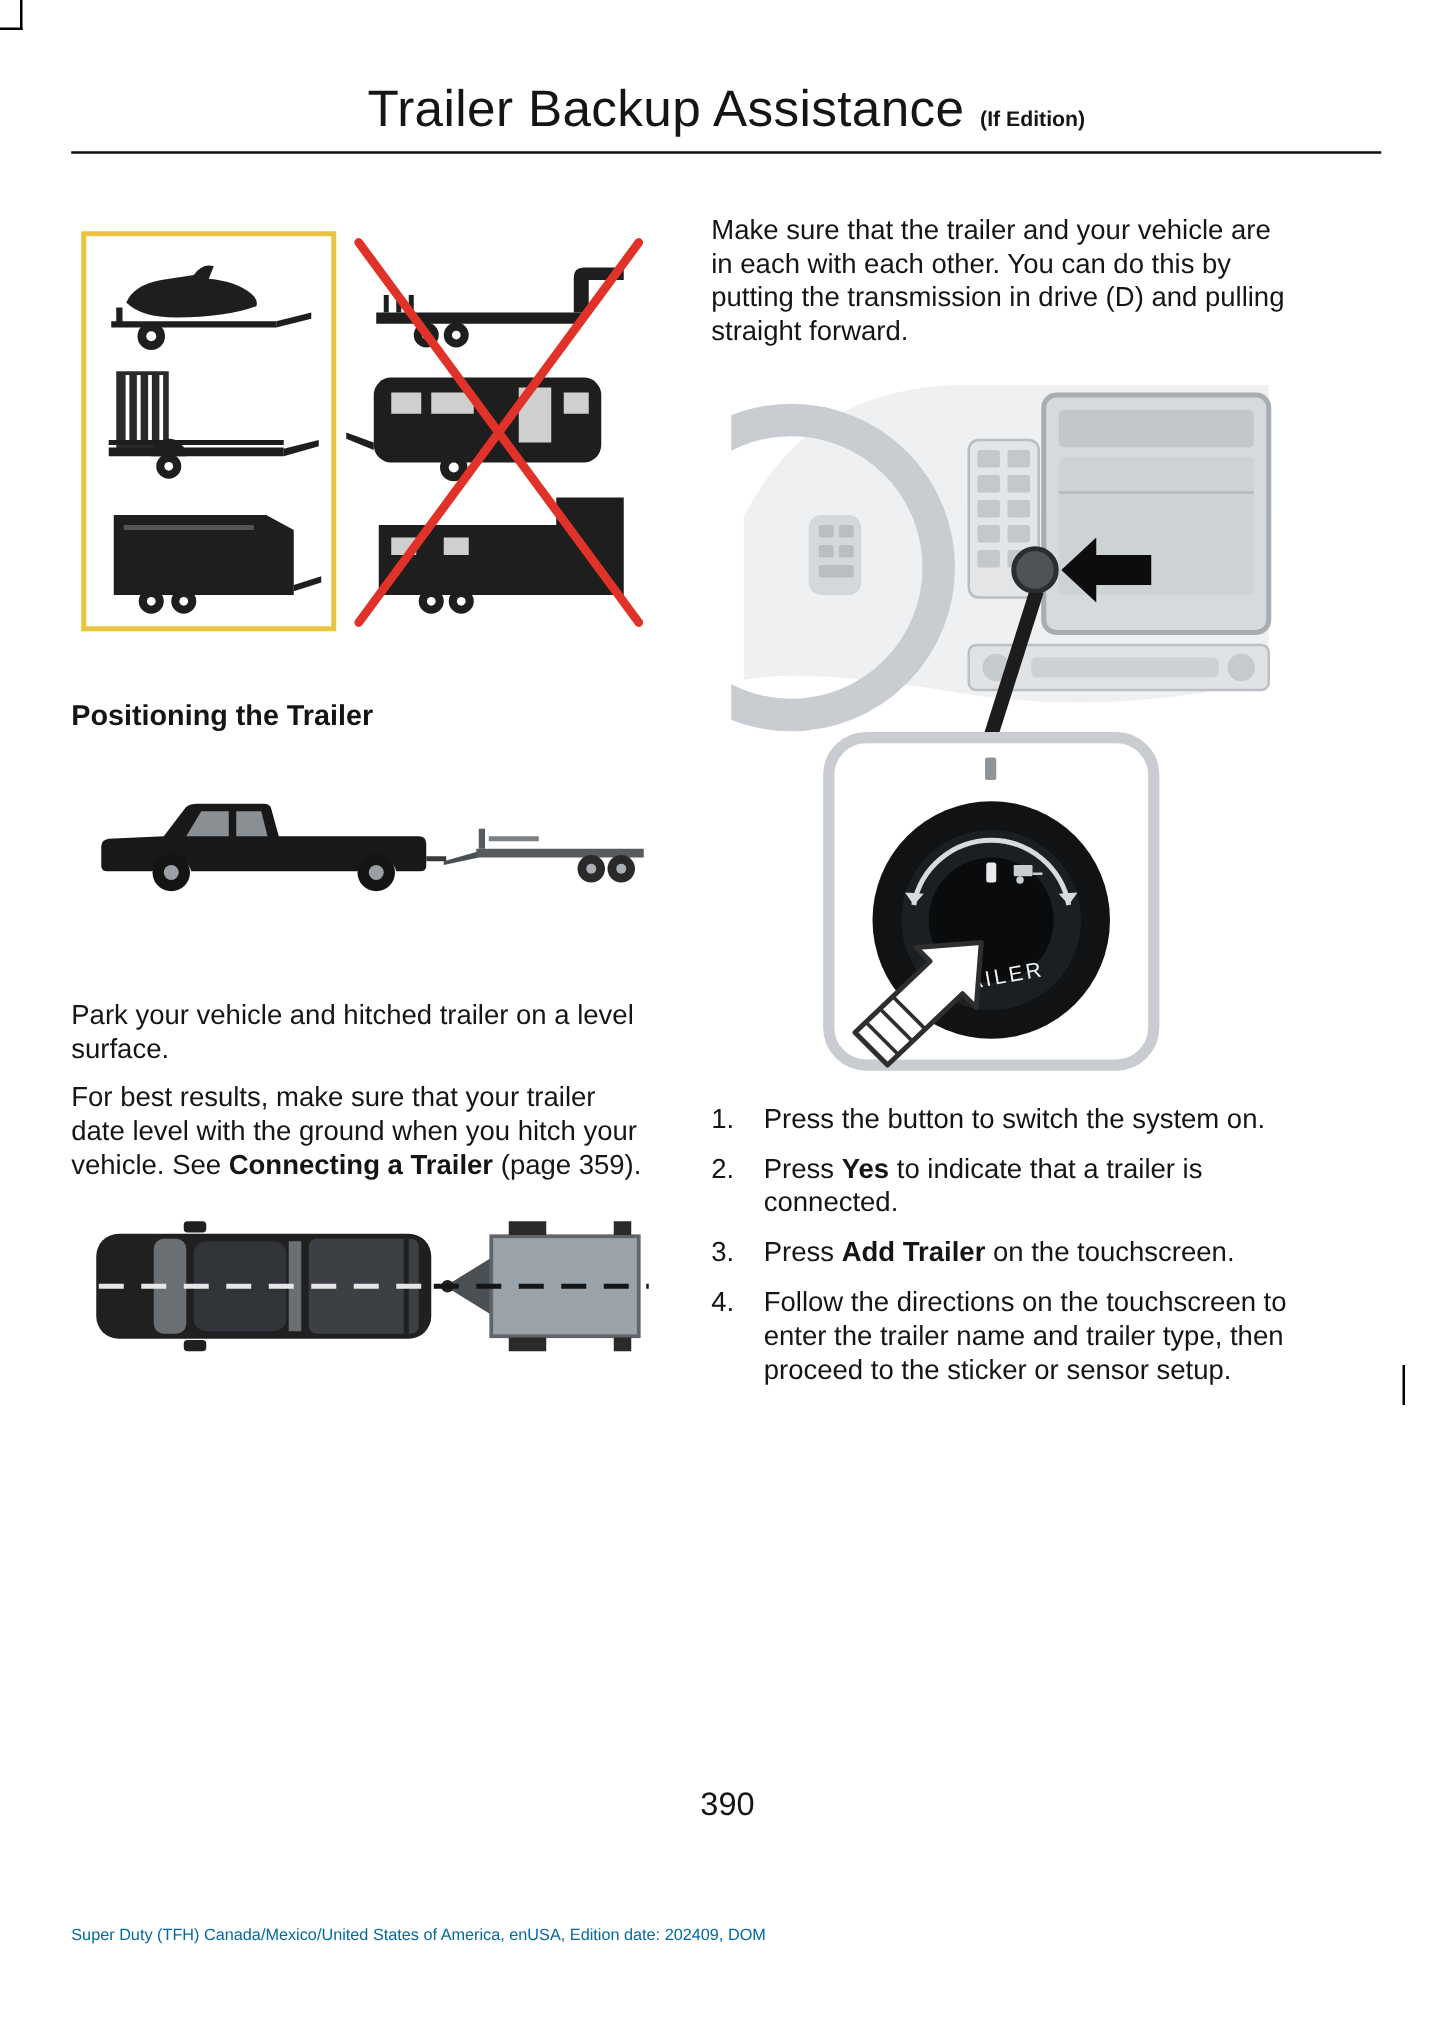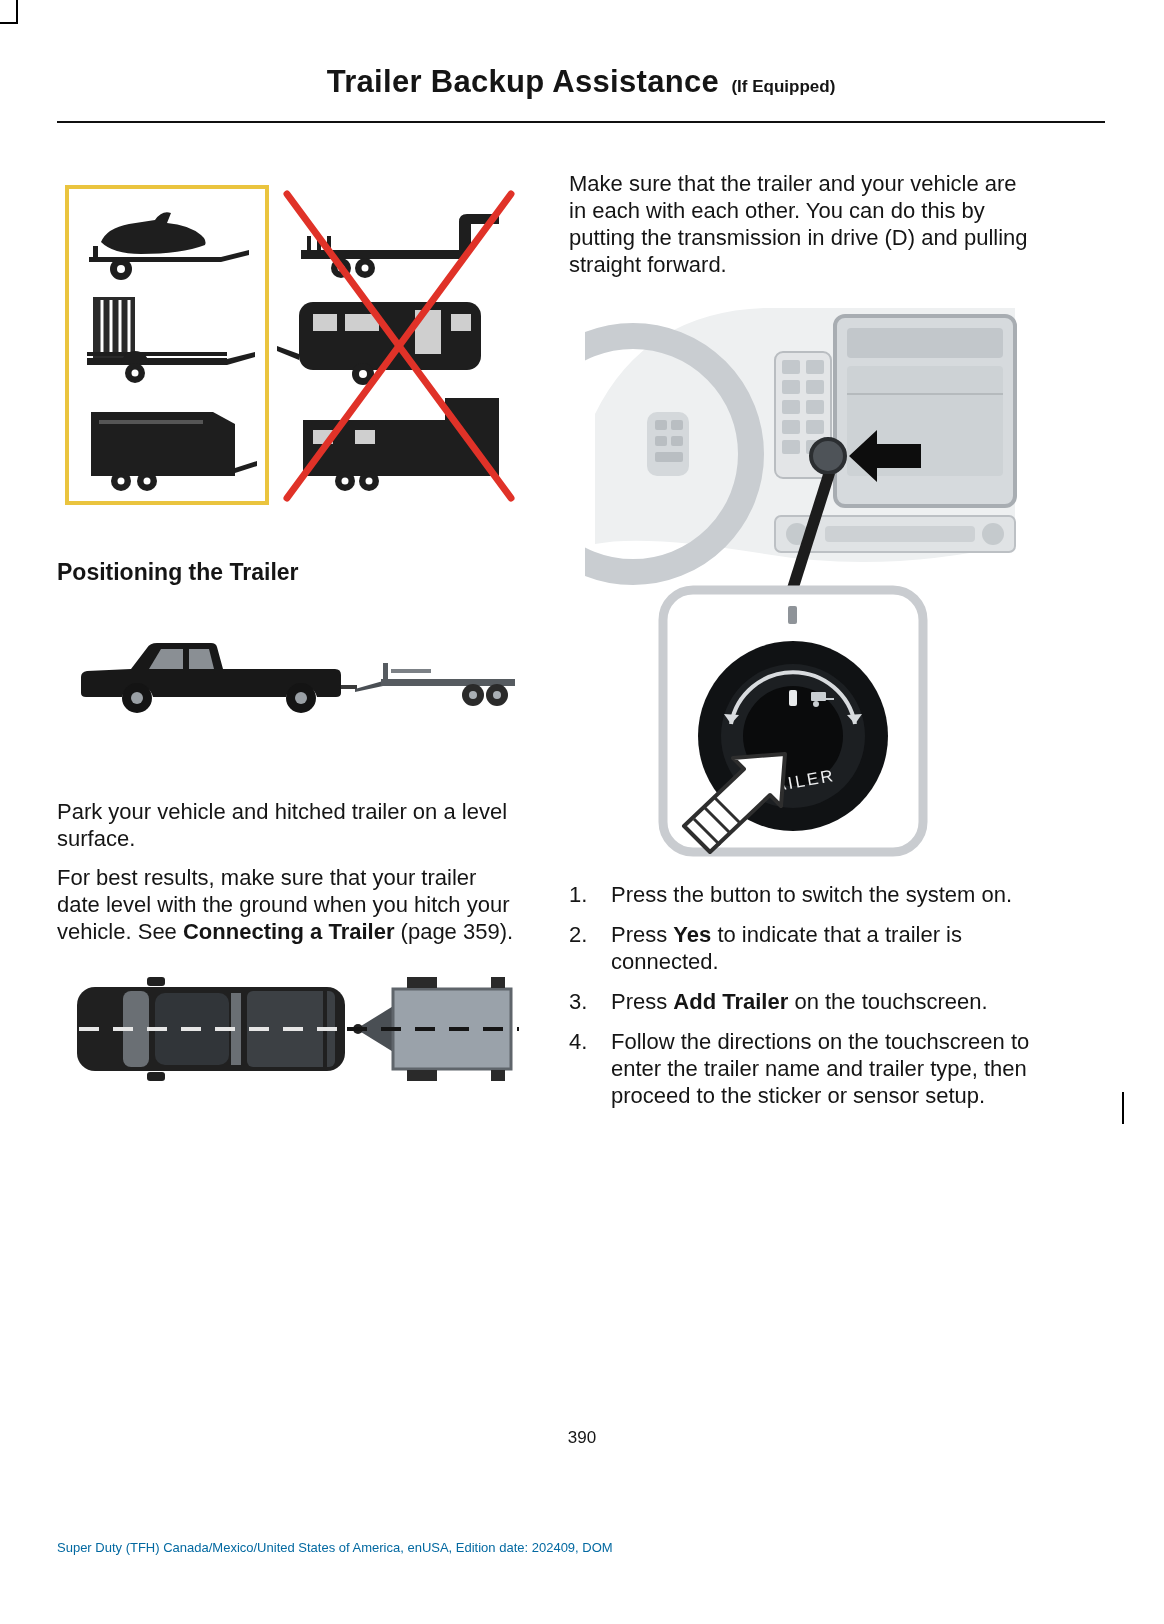--- a/index.html
+++ b/index.html
@@ -6,21 +6,21 @@
   html,body { background:#ffffff; }
   .page {
     position:relative; width:1164px; height:1624px; background:#ffffff;
     font-family:"Liberation Sans", sans-serif; color:#151515; overflow:hidden;
   }
   .corner-mark{ position:absolute; top:0; left:0; width:18px; height:24px;
     border-right:2px solid #000; border-bottom:2px solid #000; }
   .edge-mark{ position:absolute; left:1122px; top:1092px; width:2px; height:32px; background:#000; }
 
   .title-wrap{ position:absolute; top:64px; left:57px; width:1048px; text-align:center; white-space:nowrap; }
-  .title{ font-size:31px; font-weight:bold; letter-spacing:.3px; }
+  .title{ font-size:41px; font-weight:normal; letter-spacing:.3px; }
   .title-suffix{ font-size:17px; font-weight:bold; margin-left:8px; }
   .rule{ position:absolute; top:121px; left:57px; width:1048px; height:2px; background:#101010; }
 
   .col-left{ position:absolute; left:57px; top:160px; width:475px; }
   .col-right{ position:absolute; left:569px; top:160px; width:468px; }
 
   p.body{ font-size:22px; line-height:27px; margin-bottom:12px; width:458px; }
   .col-right p.body{ width:464px; }
   h2.section{ font-size:23px; font-weight:bold; line-height:29px; }
 
@@ -34,34 +34,34 @@
   .p-intro{ margin-top:10px; }
   .h-configuring{ margin-top:18px; width:420px; }
   .fig-dash{ margin:16px 0 0 16px; }
 
   .steps{ margin-top:22px; }
   .step{ display:flex; font-size:22px; line-height:27px; margin-bottom:13px; }
   .step-num{ flex:none; width:42px; }
   .step-text{ flex:1; }
   b{ font-weight:bold; }
 
-  .pagenum{ position:absolute; top:1428px; left:0; width:1164px; text-align:center; font-size:17px; }
+  .pagenum{ position:absolute; top:1428px; left:0; width:1164px; text-align:center; font-size:26px; }
   .footer{ position:absolute; top:1540px; left:57px; font-size:13px; color:#0369a1; }
 </style>
 </head>
 <body>
 
 <div class="page">
 
   <div class="corner-mark"></div>
   <div class="edge-mark"></div>
 
   <div class="title-wrap">
     <span class="title">Trailer Backup Assistance</span>
-    <span class="title-suffix">(If Equipped)</span>
+    <span class="title-suffix">(If Edition)</span>
   </div>
   <div class="rule"></div>
 
   <div class="col-left">
 
     <svg class="fig fig-trailers" width="455" height="322" viewBox="0 0 455 322">
       <rect x="4" y="3" width="200" height="316" fill="#ffffff" stroke="#eac43e" stroke-width="4"></rect>
 
       <g>
         <path d="M38 58 Q44 44 66 40 L92 36 Q99 26 108 29 L104 39 Q126 41 138 51 Q144 56 142 61 Q118 70 78 70 Q50 70 38 58 Z" fill="#1e1e1e"></path>

